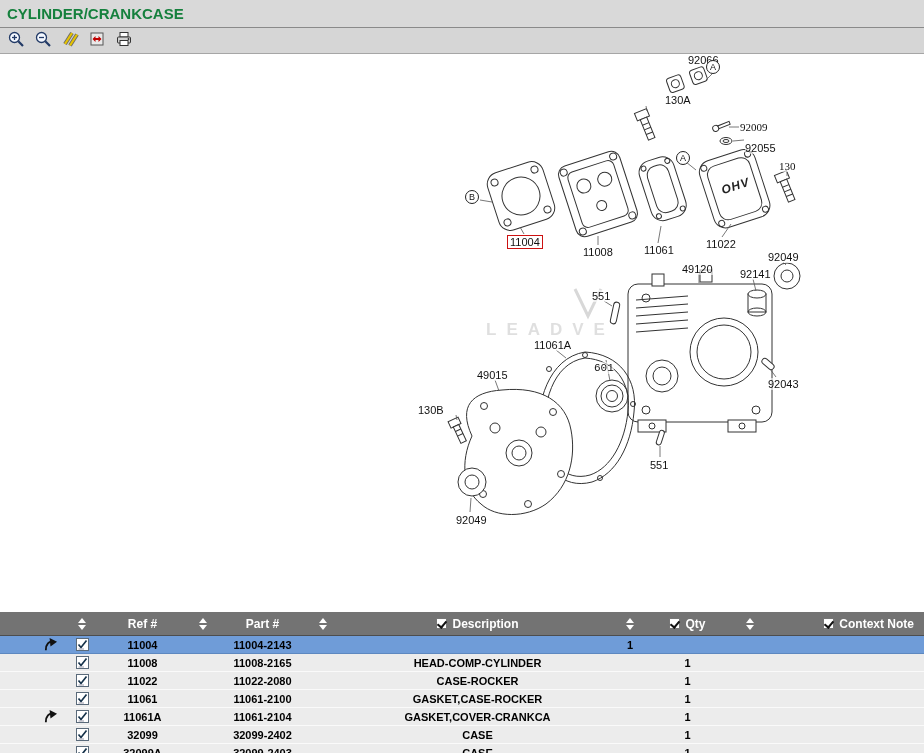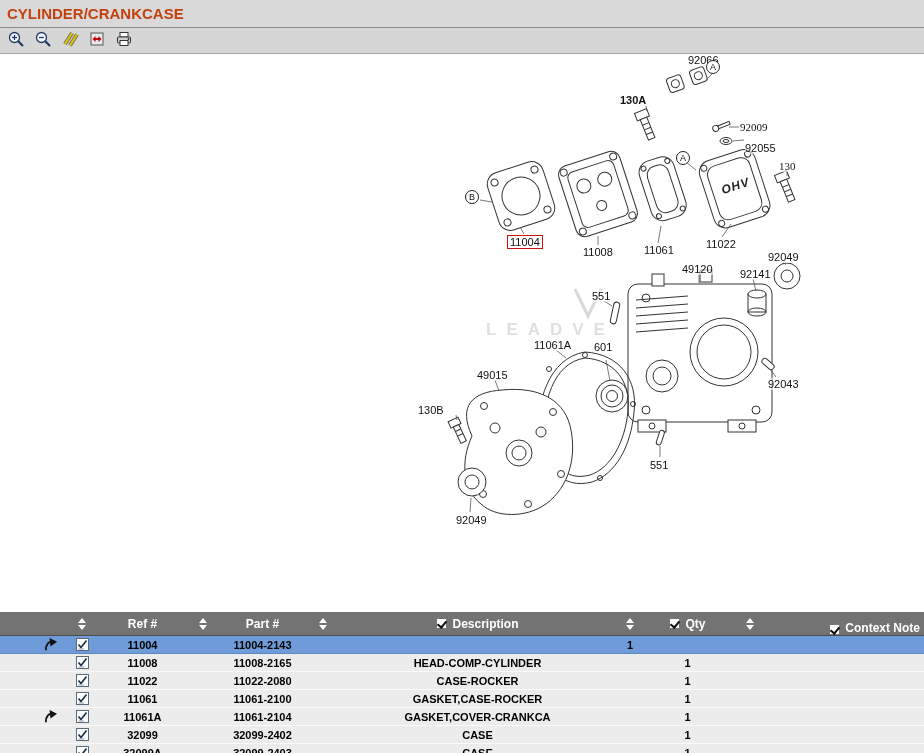--- a/index.html
+++ b/index.html
@@ -8,21 +8,21 @@
     width:924px; height:753px; overflow:hidden;
     font-family:"Liberation Sans", sans-serif;
     display:flex; flex-direction:column; background:#fff;
     position:relative;
   }
   
   .titlebar {
     height:28px; flex:none; background:#d9d9d9;
     border-bottom:1px solid #8a8a8a;
     display:flex; align-items:center; padding:0 7px;
-    font-size:15px; font-weight:bold; color:#c2410c;
+    font-size:15px; font-weight:bold; color:#15803d;
   }
   
   .toolbar {
     height:26px; flex:none; background:#d6d6d6;
     border-bottom:1px solid #a6a6a6;
     display:flex; align-items:center; padding:0 4px; gap:3px;
   }
   .tbtn {
     width:24px; height:22px; display:flex; align-items:center; justify-content:center;
     background:transparent; border:1px solid transparent; padding:0; cursor:pointer;
@@ -52,21 +52,21 @@
   .grid {
     display:grid;
     grid-template-columns:64px 36px 85px 35px 85px 35px 275px 30px 85px 40px 1fr;
     align-items:center; width:924px;
   }
   .thead { background:#737373; color:#fff; height:24px; font-size:12px; font-weight:bold; border-bottom:1px solid #4d4d4d; }
   .trow { height:18px; background:#ececec; border-bottom:1px solid #fafafa; font-size:11px; font-weight:bold; color:#000; cursor:pointer; }
   .trow.selected { background:#6f9cd8; border-bottom-color:#5d88c0; }
   .c { display:flex; justify-content:center; align-items:center; height:100%; overflow:hidden; }
   .c-arrow { justify-content:flex-end; padding-right:6px; }
-  .c-right { justify-content:flex-end; padding-right:4px;align-items:flex-end; }
+  .c-right { justify-content:flex-end; padding-right:10px; }
   .sort { display:flex; flex-direction:column; gap:2px; cursor:pointer; }
   .sort .up { width:0; height:0; border-left:4px solid transparent; border-right:4px solid transparent; border-bottom:5px solid #fff; }
   .sort .dn { width:0; height:0; border-left:4px solid transparent; border-right:4px solid transparent; border-top:5px solid #fff; }
   .hcb {
     width:11px; height:11px; background:#fff; border:1px solid #777; margin-right:5px;
     position:relative; flex:none; cursor:pointer;
   }
   .hcb::after {
     content:""; position:absolute; left:2px; top:0px; width:4px; height:7px;
     border:solid #111; border-width:0 2px 2px 0; transform:rotate(40deg);
@@ -301,33 +301,33 @@
         <line x1="470" y1="458" x2="471" y2="444"></line>
         <line x1="712" y1="20" x2="706" y2="26"></line>
         <line x1="686" y1="108" x2="696" y2="116"></line>
         <line x1="480" y1="146" x2="492" y2="148"></line>
       </g>
 
       <path d="M575 235 L588 262 L601 235" stroke="#d8d8d8" stroke-width="3" fill="none"></path>
     </svg>
     <div>
         <div class="plabel" style="left: 648px; top: 0px; margin-left: 40px;">92066</div>
-        <div class="plabel" style="left: 620px; top: 40px; font-weight: bold;">130A</div>
+        <div class="plabel" style="left: 665px; top: 40px;">130A</div>
         <div class="plabel" style="left: 740px; top: 67px; font-family: Liberation Serif, serif;">92009</div>
         <div class="plabel" style="left: 745px; top: 88px;">92055</div>
         <div class="plabel" style="left: 779px; top: 106px; font-family: Liberation Serif, serif;">130</div>
         <div class="plabel" style="left: 706px; top: 184px;">11022</div>
         <div class="plabel" style="left: 644px; top: 190px;">11061</div>
         <div class="plabel" style="left: 583px; top: 192px;">11008</div>
         <div class="plabel boxed" style="left: 507px; top: 181px;">11004</div>
         <div class="plabel" style="left: 768px; top: 197px;">92049</div>
         <div class="plabel" style="left: 740px; top: 214px;">92141</div>
         <div class="plabel" style="left: 682px; top: 209px;">49120</div>
         <div class="plabel" style="left: 592px; top: 236px;">551</div>
-        <div class="plabel" style="left: 594px; top: 287px;">601</div>
+        <div class="plabel" style="left: 594px; top: 308px; font-family: Liberation Mono, monospace;">601</div>
         <div class="plabel" style="left: 534px; top: 285px;">11061A</div>
         <div class="plabel" style="left: 477px; top: 315px;">49015</div>
         <div class="plabel" style="left: 418px; top: 350px;">130B</div>
         <div class="plabel" style="left: 768px; top: 324px;">92043</div>
         <div class="plabel" style="left: 650px; top: 405px;">551</div>
         <div class="plabel" style="left: 456px; top: 460px;">92049</div>
         <div class="callout" style="left: 706px; top: 6px;">A</div>
         <div class="callout" style="left: 676px; top: 97px;">A</div>
         <div class="callout" style="left: 465px; top: 136px;">B</div>
       </div>

